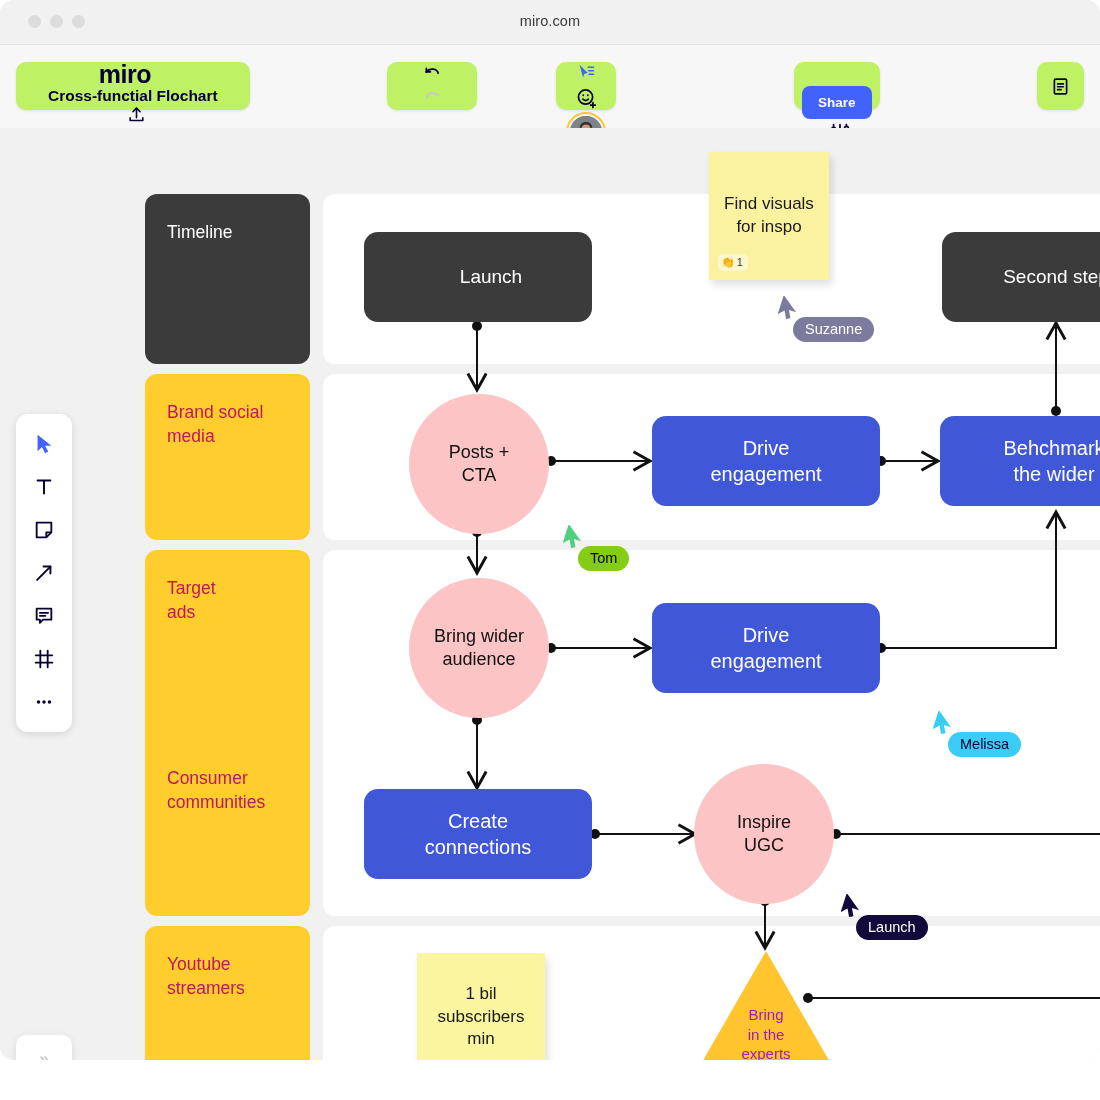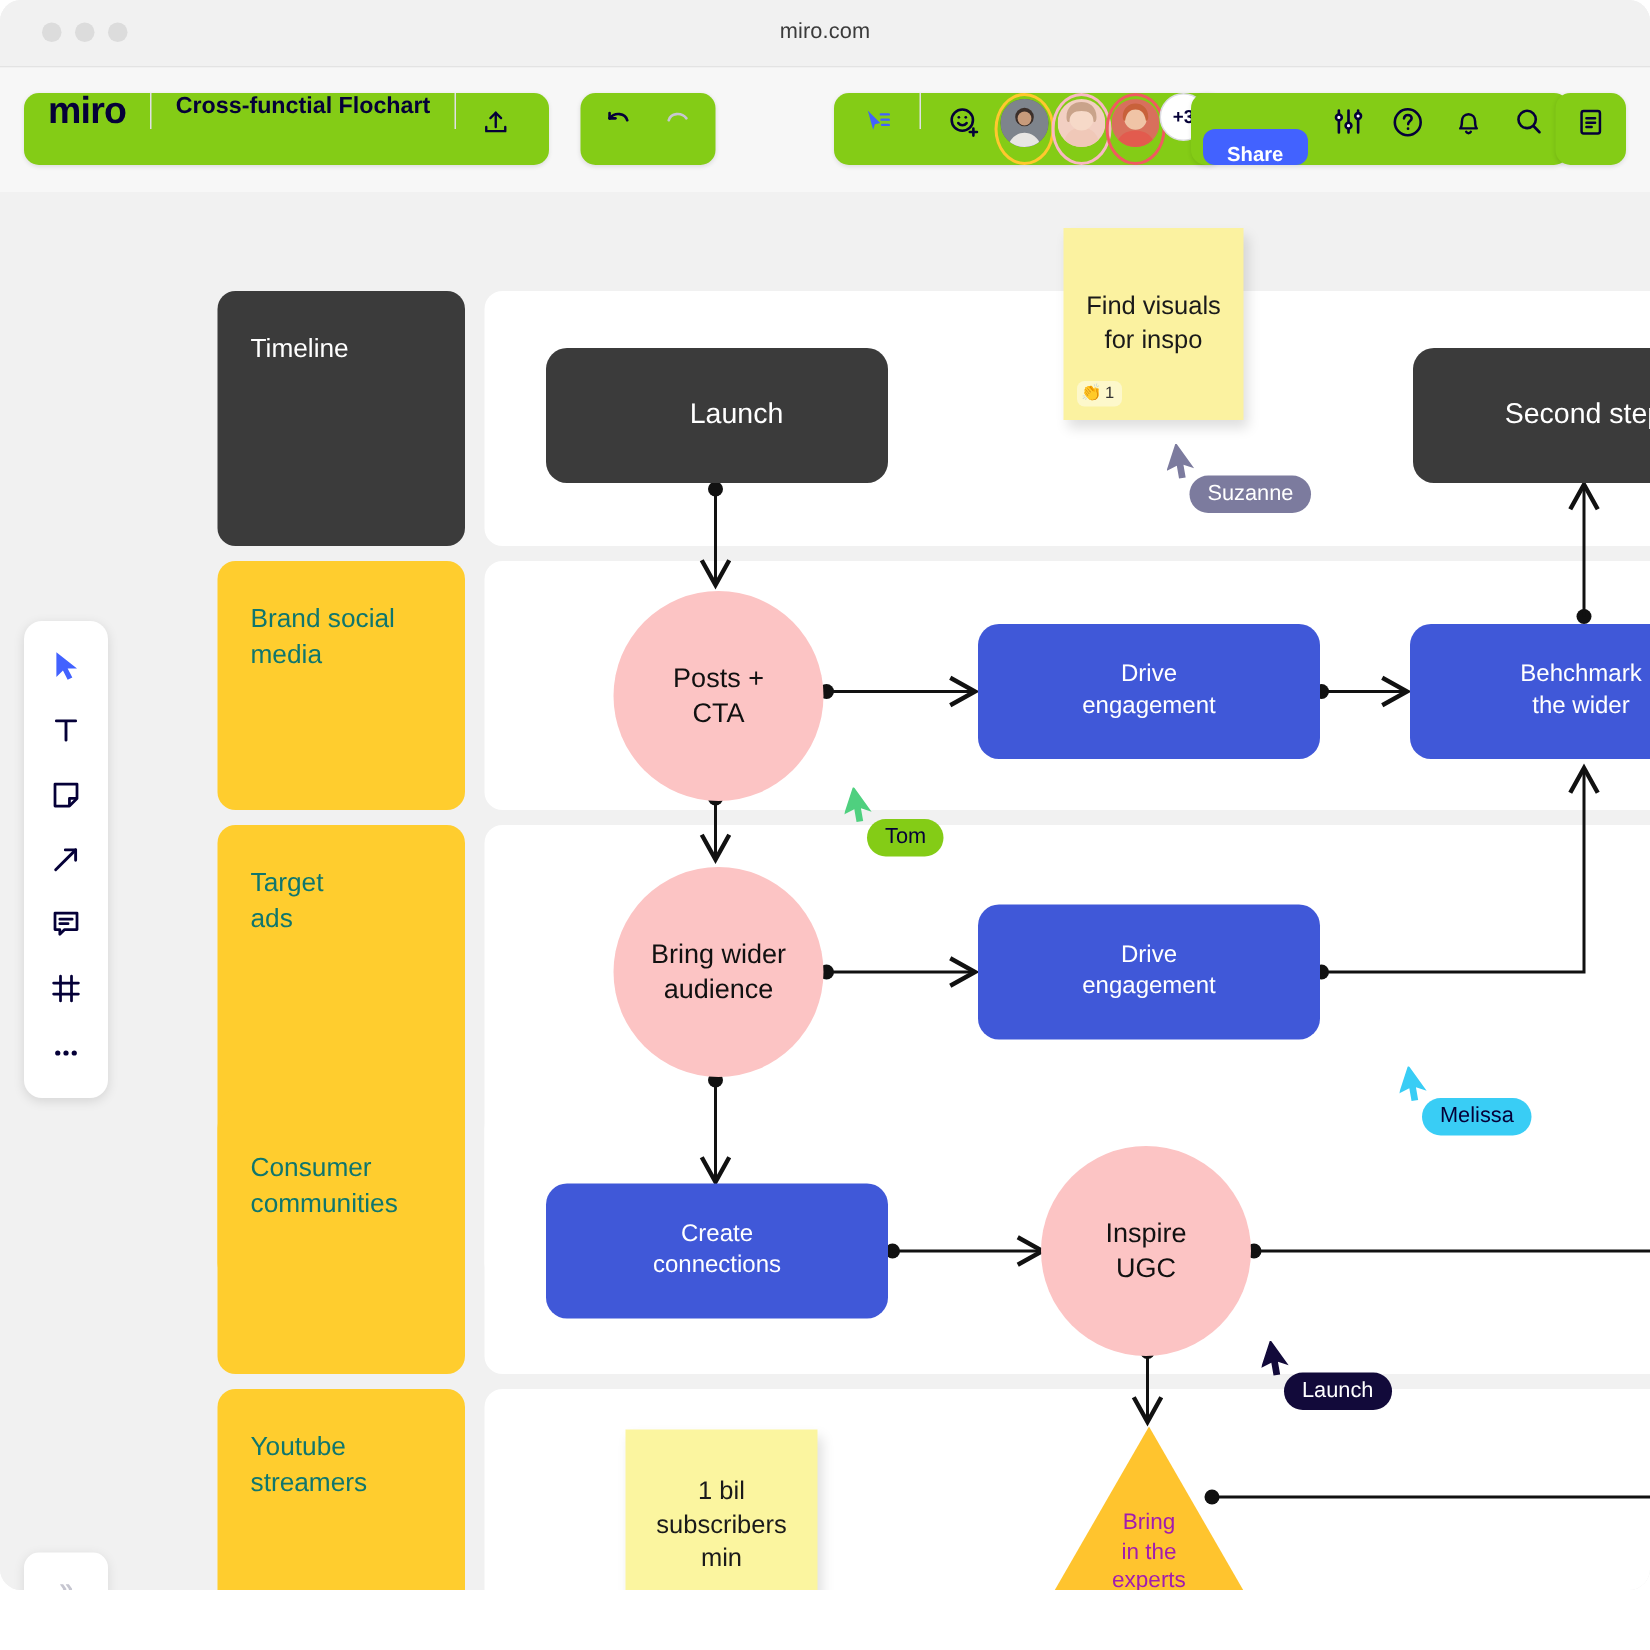--- a/index.html
+++ b/index.html
@@ -34,25 +34,26 @@
   }
 
   
   .appbar {
     position: absolute; top: 45px; left: 0;
     width: 1100px; height: 83px;
     background: #f7f7f7;
   }
   .pill {
     position: absolute;
-    background: #84cc16;
+    background: #bef264;
     border-radius: 10px;
     box-shadow: 0 1px 3px rgba(0,0,0,.10);
-    display: flex; 
+    display: flex; align-items: center;
     height: 48px;
+    flex-direction: column;
   }
   .pill-left { left: 16px; top: 17px; padding: 0 16px; gap: 0; }
   .logo {
     font-size: 25px; font-weight: 700; color: #050038;
     letter-spacing: -.5px; line-height: 1;
     padding-right: 16px;
   }
   .vdiv { width: 1px; height: 24px; background: #e0e0e4; }
   .board-title {
     font-size: 15.5px; font-weight: 700; color: #050038;
@@ -101,33 +102,33 @@
   }
 
   
   .lane-label {
     position: absolute; left: 145px; width: 165px;
     border-radius: 12px;
     padding: 26px 22px 0 22px;
     font-size: 17.5px; line-height: 1.38;
   }
   .lane-label.dark { background: #3b3b3b; color: #ffffff; }
-  .lane-label.yellow { background: #ffcd2e; color: #0f766e; }
+  .lane-label.yellow { background: #ffcd2e; color: #be185d; }
   .lane-body {
     position: absolute; left: 323px; width: 790px;
     background: #ffffff;
     border-radius: 12px 0 0 12px;
   }
 
   
   .node { position: absolute; display: flex; align-items: center; justify-content: center;
           text-align: center; line-height: 1.3; }
   .rect { border-radius: 14px; }
   .node.dark { background: #3b3b3b; color: #fff; font-size: 19px; }
-  .node.blue { background: #4058d8; color: #fff; font-size: 16px; }
+  .node.blue { background: #4058d8; color: #fff; font-size: 20px; }
   .node.circle { background: #fcc4c4; color: #111; font-size: 18px; border-radius: 50%; }
   .node.tri { color: #a21caf; font-size: 15px; }
   .tri-shape {
     position: absolute; width: 0; height: 0;
     border-left: 72px solid transparent;
     border-right: 72px solid transparent;
     border-bottom: 125px solid #ffc42e;
   }
 
   

